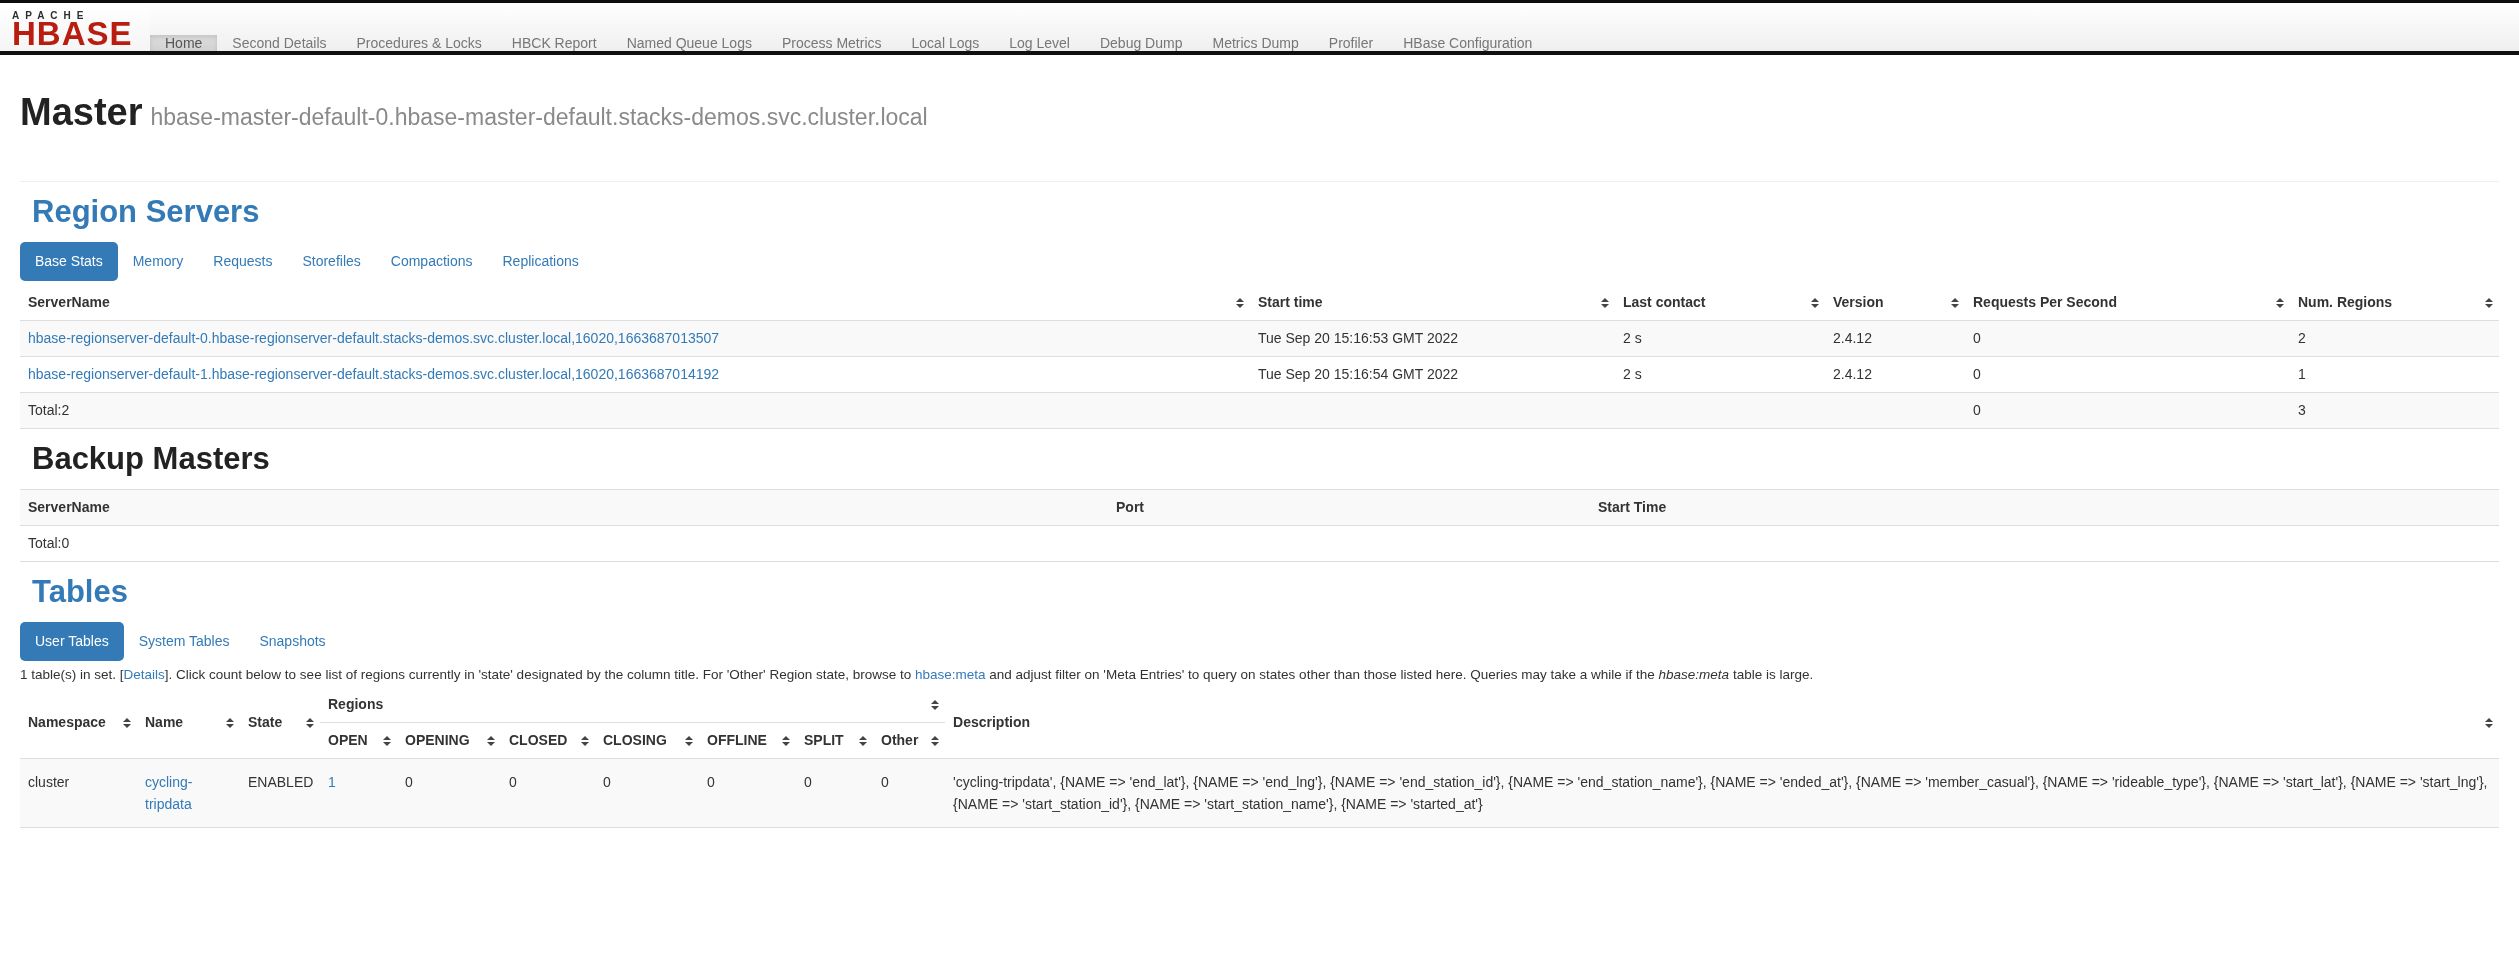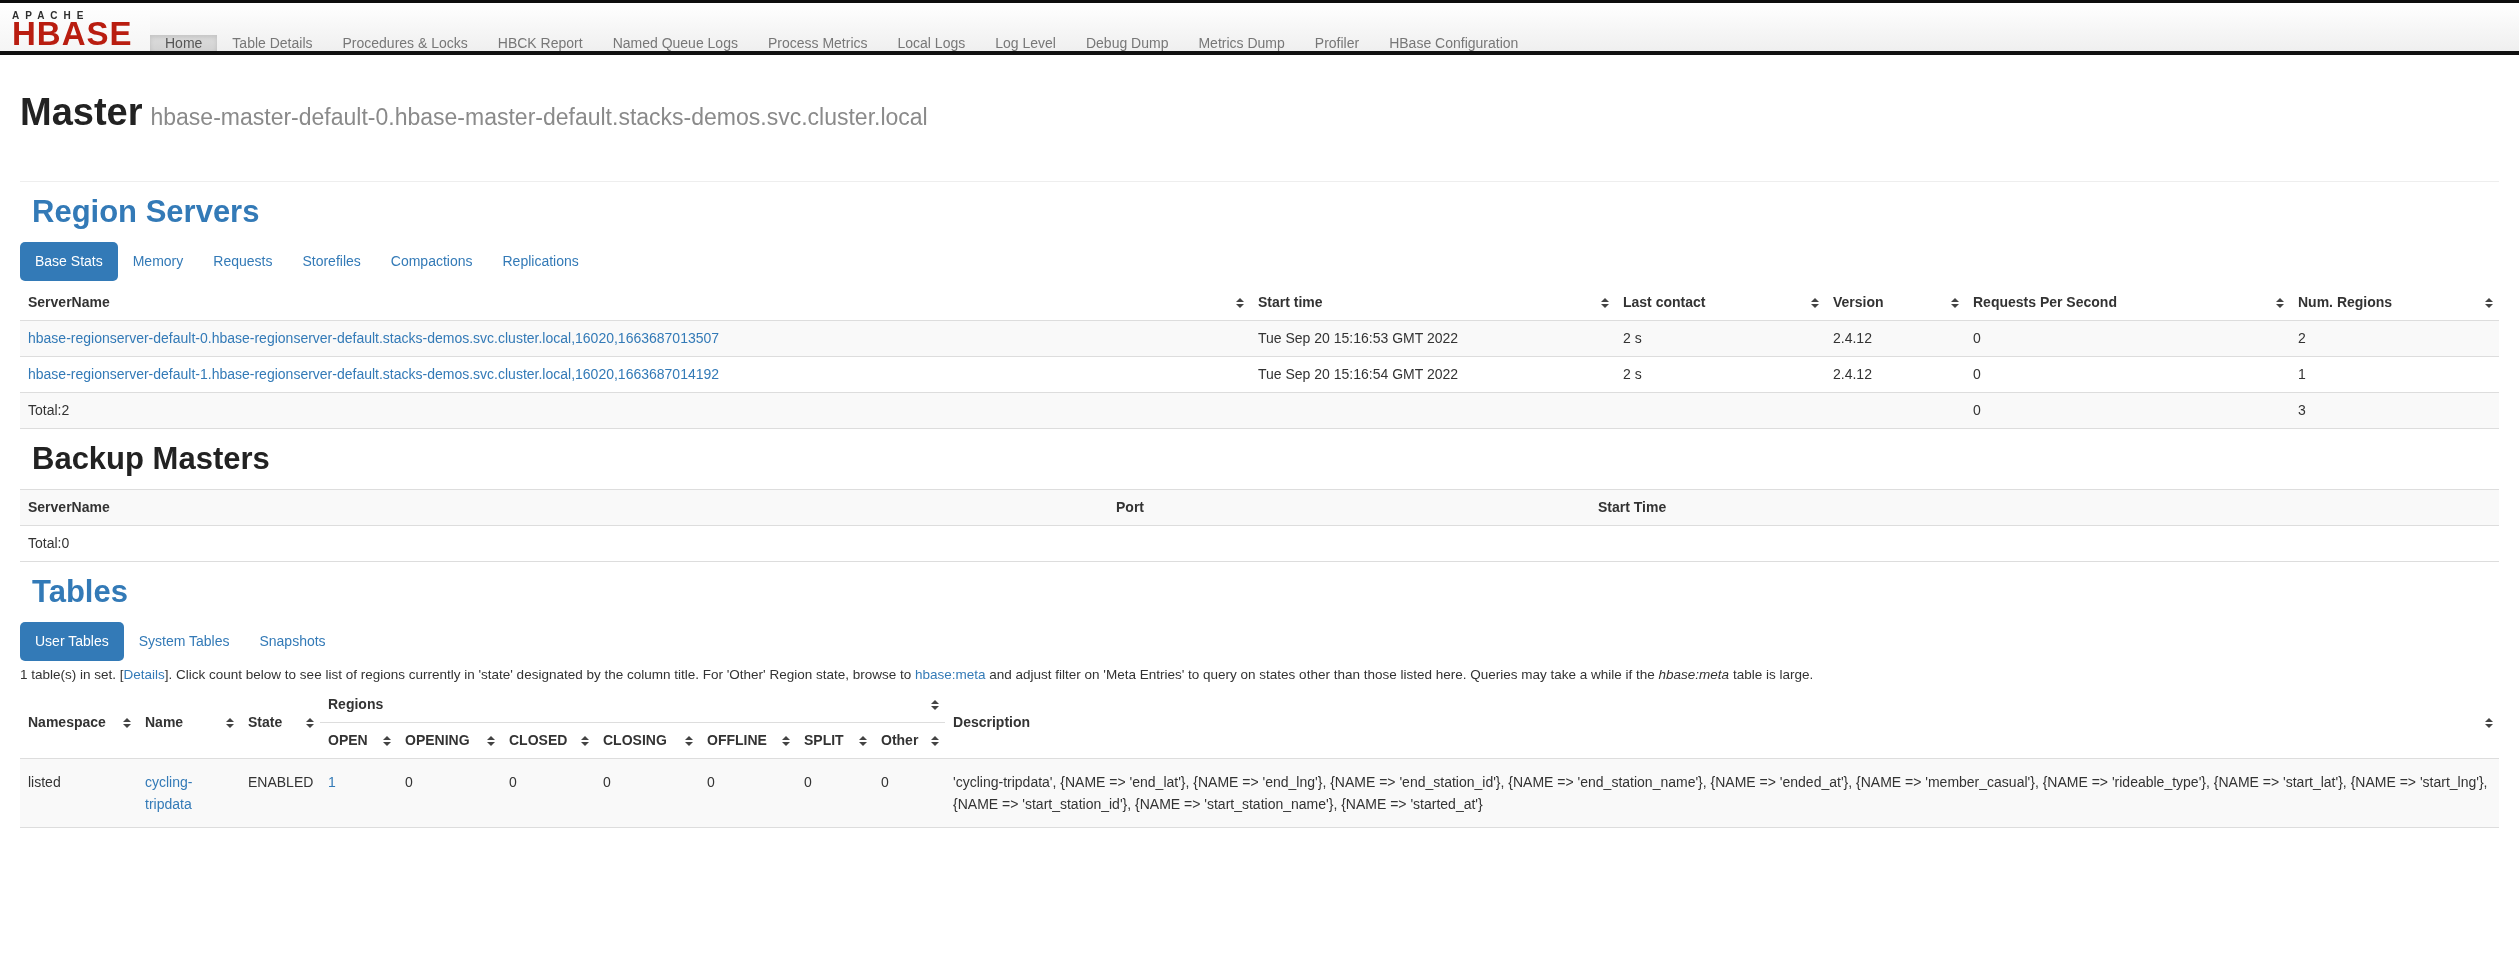--- a/index.html
+++ b/index.html
@@ -99,21 +99,21 @@
 <div class="navbar">
   <div class="brand">
     <div class="brand-top">APACHE</div>
     <div class="brand-bottom">HBASE</div>
   </div>
   <ul class="nav">
     <li class="active">
         <a>Home</a>
       </li>
     <li>
-        <a>Table Details</a>
+        <a>Second Details</a>
       </li>
     <li>
         <a>Procedures &amp; Locks</a>
       </li>
     <li>
         <a>HBCK Report</a>
       </li>
     <li>
         <a>Named Queue Logs</a>
       </li>
@@ -318,21 +318,21 @@
               <i class="down"></i>
             </span></th>
         <th><span class="th-label">Other</span><span class="sorter">
               <i class="up"></i>
               <i class="down"></i>
             </span></th>
       </tr>
     </thead>
     <tbody>
       <tr>
-        <td>listed</td>
+        <td>cluster</td>
         <td><a>cycling-tripdata</a></td>
         <td>ENABLED</td>
         <td><a>1</a></td>
         <td>0</td>
         <td>0</td>
         <td>0</td>
         <td>0</td>
         <td>0</td>
         <td>0</td>
         <td>'cycling-tripdata', {NAME =&gt; 'end_lat'}, {NAME =&gt; 'end_lng'}, {NAME =&gt; 'end_station_id'}, {NAME =&gt; 'end_station_name'}, {NAME =&gt; 'ended_at'}, {NAME =&gt; 'member_casual'}, {NAME =&gt; 'rideable_type'}, {NAME =&gt; 'start_lat'}, {NAME =&gt; 'start_lng'}, {NAME =&gt; 'start_station_id'}, {NAME =&gt; 'start_station_name'}, {NAME =&gt; 'started_at'}</td>

